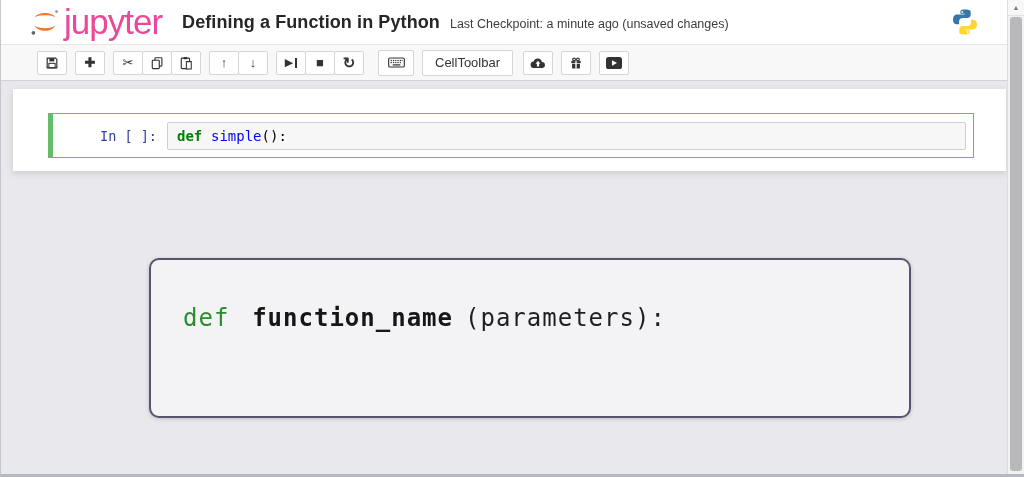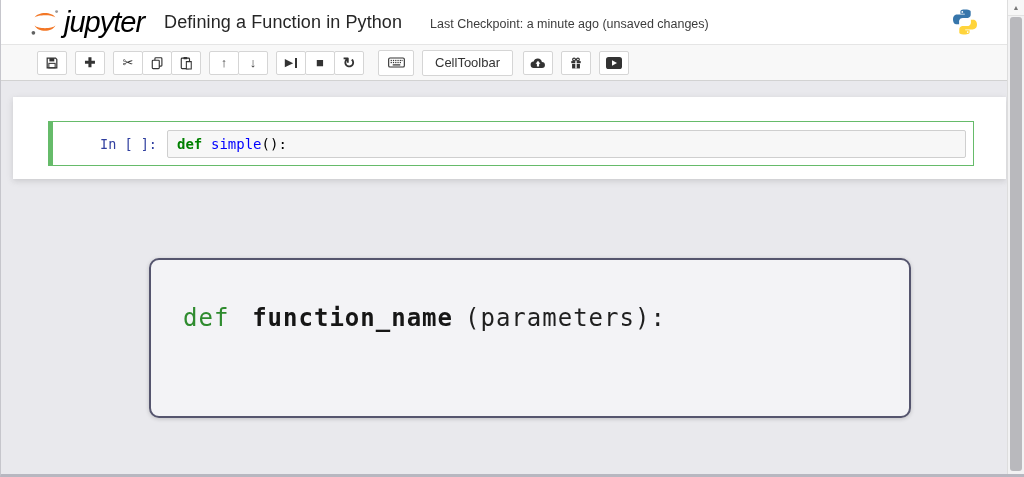--- a/index.html
+++ b/index.html
@@ -10,23 +10,23 @@
   }
   
   .scrollbar{position:absolute;top:0;right:0;width:16px;height:100%;background:#f2f2f3;border-left:1px solid #ddd;z-index:60;}
   .scroll-up{height:15px;background:#f7f7f7;border-bottom:1px solid #e2e2e2;color:#777;font-size:7px;line-height:15px;text-align:center;}
   .scroll-thumb{position:absolute;left:2px;right:2px;top:17px;bottom:3px;background:#b9b9bd;border-radius:3px;}
   
   .app{position:absolute;left:0;top:0;right:16px;bottom:0;display:flex;flex-direction:column;}
   
   .header{height:44px;background:#fff;display:flex;align-items:center;padding-left:28px;flex:0 0 auto;}
   .logo{display:flex;align-items:center;gap:3px;margin-right:20px;cursor:pointer;}
-  .logo-text{font-size:29px;color:#000000;letter-spacing:-1px;font-weight:400;line-height:30px;font-style:italic;}
-  .nb-title{font-size:18px;color:#262626;font-weight:400;letter-spacing:.1px;}
-  .checkpoint{font-size:12.5px;color:#3c3c3c;margin-left:28px;padding-top:4px;}
+  .logo-text{font-size:35px;color:#ec4899;letter-spacing:-1px;font-weight:400;line-height:30px;}
+  .nb-title{font-size:18px;color:#262626;font-weight:700;letter-spacing:.1px;}
+  .checkpoint{font-size:12.5px;color:#3c3c3c;margin-left:10px;padding-top:4px;}
   .python-logo{margin-left:auto;margin-right:28px;}
   
   .menubar{height:28px;background:#f8f8f8;border-top:1px solid #ececec;display:flex;align-items:center;padding:0 14px 0 34px;font-size:13px;color:#4d4d4d;flex:0 0 auto;}
   .menu-item{padding:0 13px;cursor:pointer;}
   .menu-right{margin-left:auto;display:flex;align-items:center;gap:9px;padding-right:26px;}
   .pencil{font-size:13px;color:#333;}
   .msep{width:1px;height:15px;background:#c9c9c9;}
   .kernel-name{font-size:13px;color:#555;}
   .kernel-circle{width:10px;height:10px;border:2px solid #4a4a4a;border-radius:50%;}
   
@@ -38,21 +38,21 @@
   .glyph.bold{font-weight:bold;}
   .run-ic{display:flex;align-items:center;}
   .run-bar{width:2.5px;height:10px;background:#333;margin-left:1.5px;}
   .cell-type-select{width:96px;height:26px;background:#fff;border:1px solid #cfcfcf;border-radius:2px;display:flex;align-items:center;justify-content:space-between;padding:0 8px;font-size:13px;color:#555;cursor:pointer;box-sizing:border-box;}
   .select-arrow{font-size:9px;color:#555;}
   .celltoolbar-btn{padding:0 12px;height:26px;font-size:13px;color:#333;}
   .kb-btn{width:36px;height:26px;}
   .ext-btn{width:30px;height:24px;}
   
   .notebook{position:relative;flex:1;}
-  .nb-band{position:absolute;left:12px;right:2px;top:16px;height:82px;background:#fff;box-shadow:0 2px 6px rgba(90,90,90,.22);}
+  .nb-band{position:absolute;left:12px;right:2px;top:8px;height:82px;background:#fff;box-shadow:0 2px 6px rgba(90,90,90,.22);}
   .cell{position:absolute;left:35px;right:32px;top:24px;bottom:13px;border:1px solid #66BB6A;display:flex;align-items:center;background:#fff;}
   .cell::before{content:"";position:absolute;left:-1px;top:-1px;bottom:-1px;width:5px;background:#66BB6A;}
   .prompt{width:108px;text-align:right;padding-right:10px;font-family:"DejaVu Sans Mono",monospace;font-size:13.5px;color:#303F9F;flex:0 0 auto;}
   .input-area{flex:1;margin:5px 7px 5px 0;background:#f7f7f7;border:1px solid #cfcfcf;border-radius:2px;padding:5px 9px;font-family:"DejaVu Sans Mono",monospace;font-size:14px;color:#000;white-space:pre;cursor:text;}
   .cm-kw{color:#008000;font-weight:bold;margin-right:.62em;}
   .cm-def{color:#0000ff;margin-top:28px;}
   
   .overlay{position:absolute;left:148px;top:177px;width:758px;height:156px;background:#f3f3f6;border:2px solid #55556e;border-radius:10px;box-shadow:0 1px 4px rgba(0,0,0,.18);}
   .overlay-code{margin:44px 0 0 32px;font-family:"DejaVu Sans Mono",monospace;font-size:24px;letter-spacing:1px;color:#1b1b1b;white-space:pre;}
   .ov-kw{color:#2e8b2e;margin-right:.95em;}

